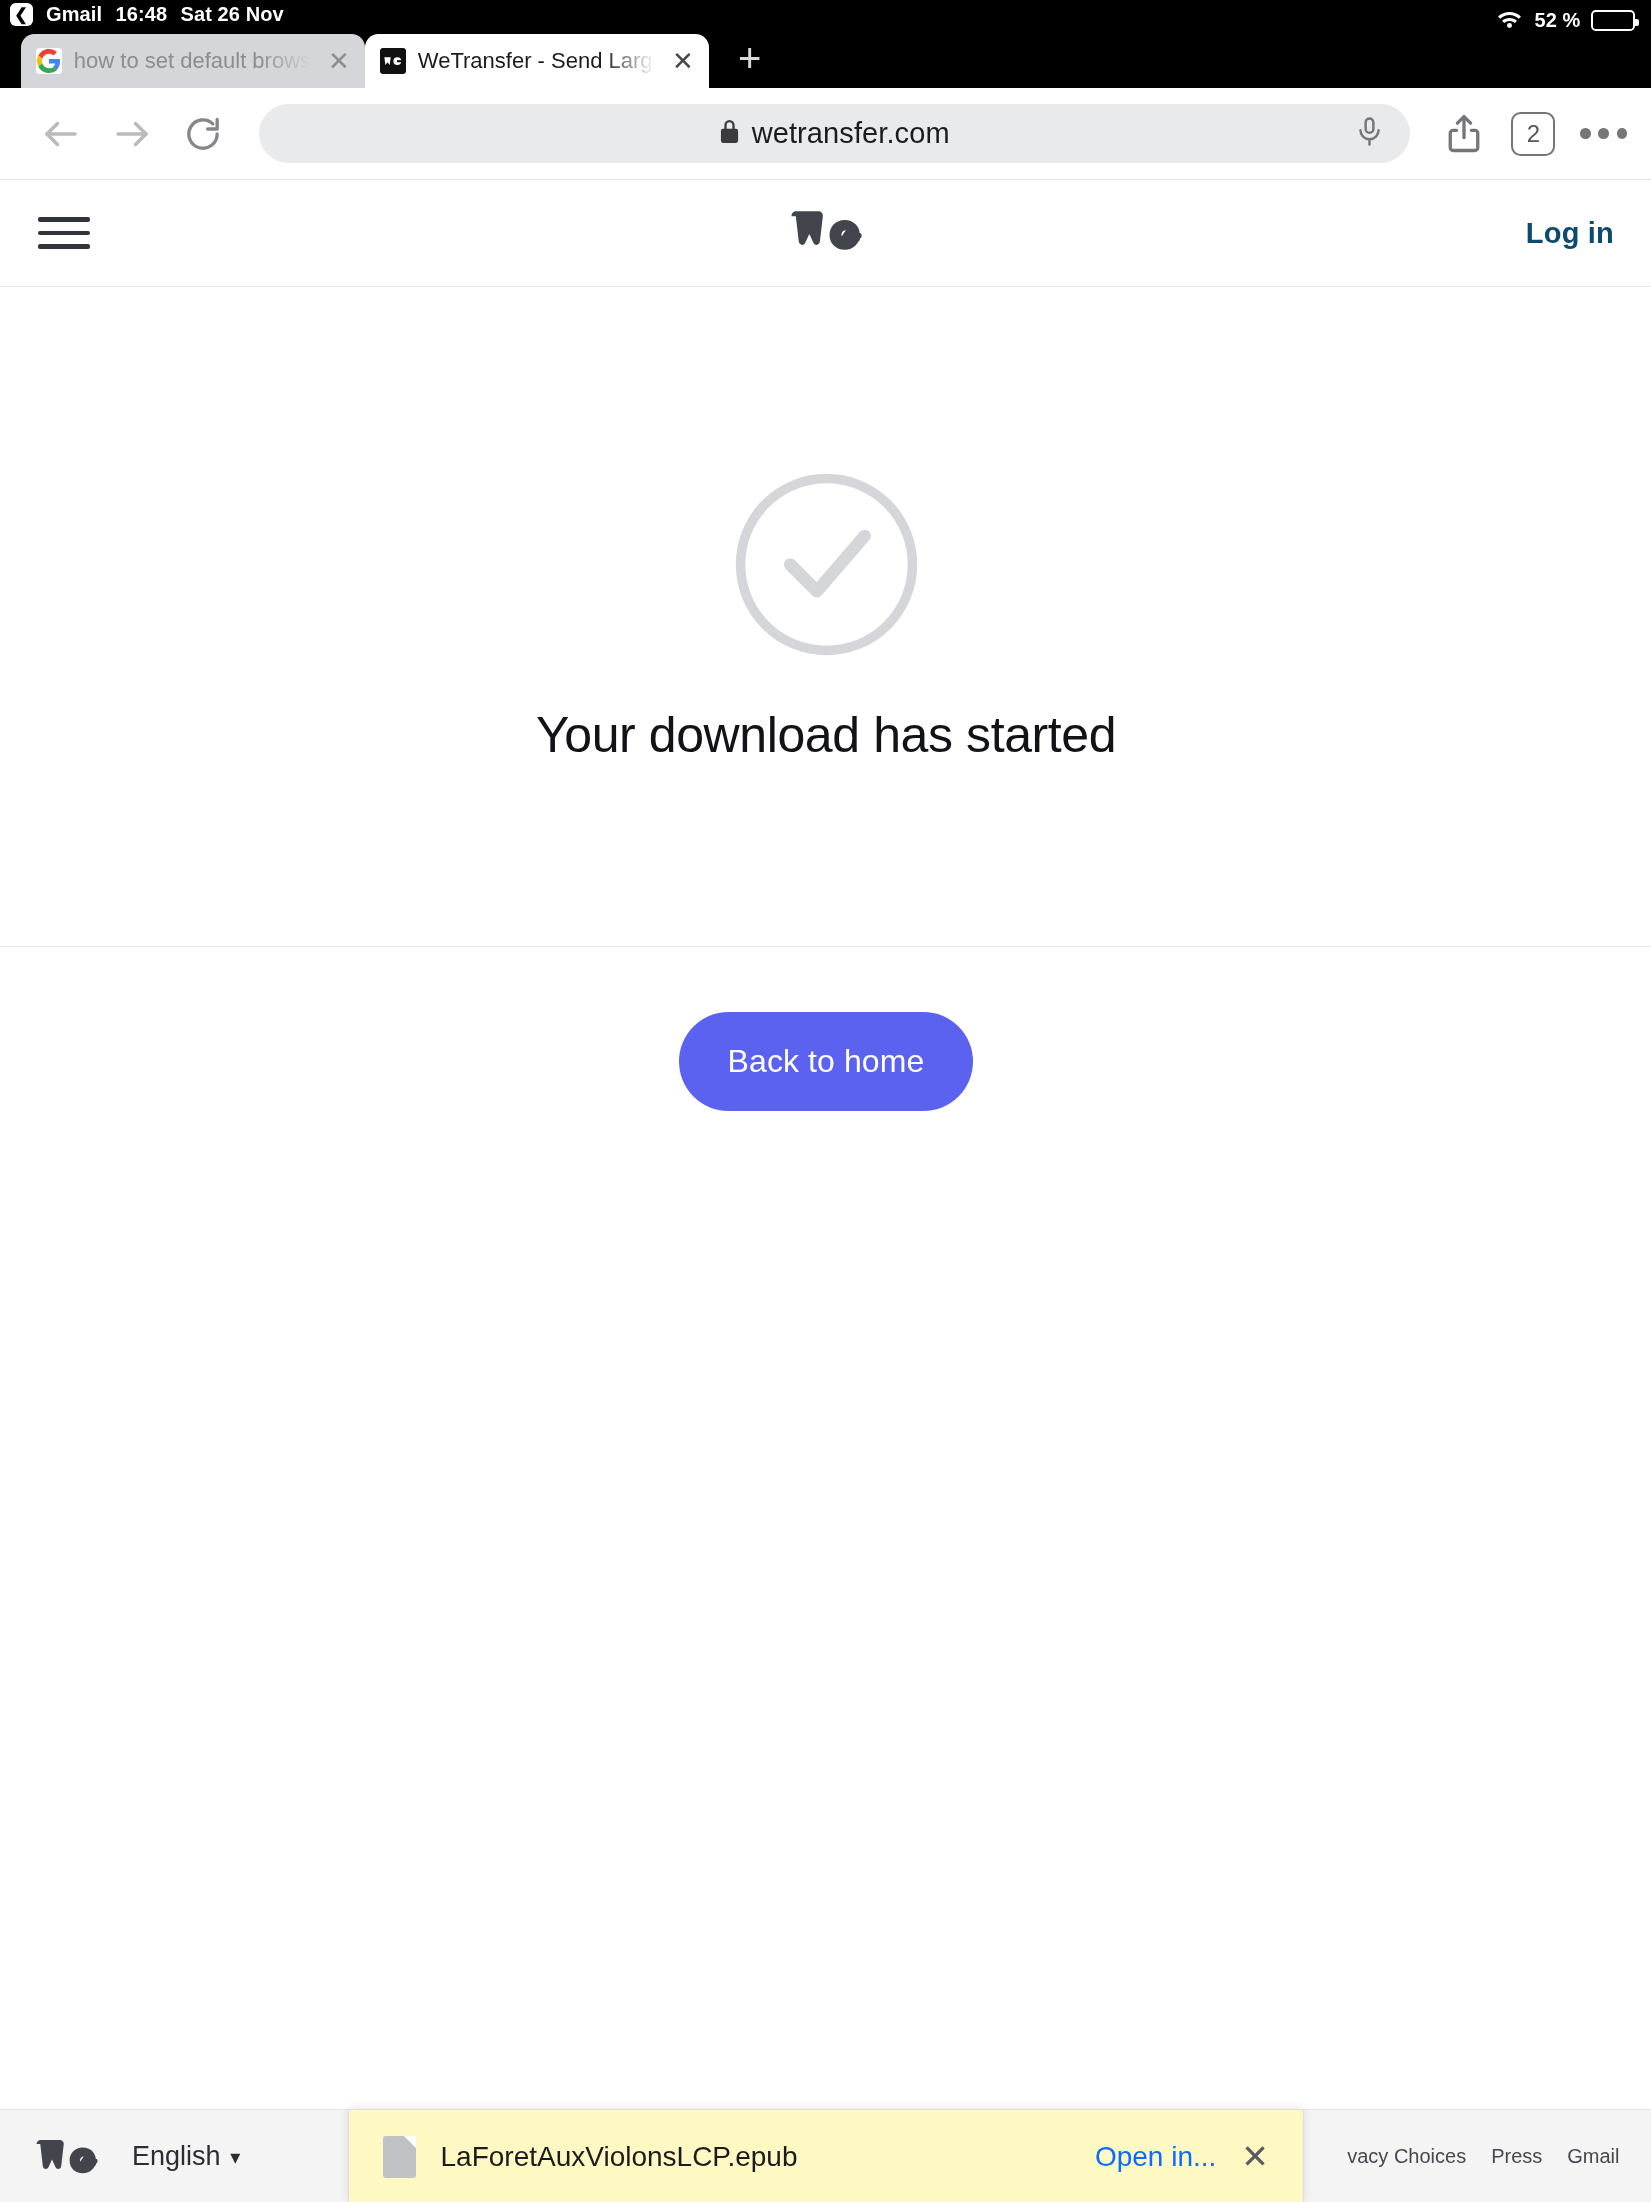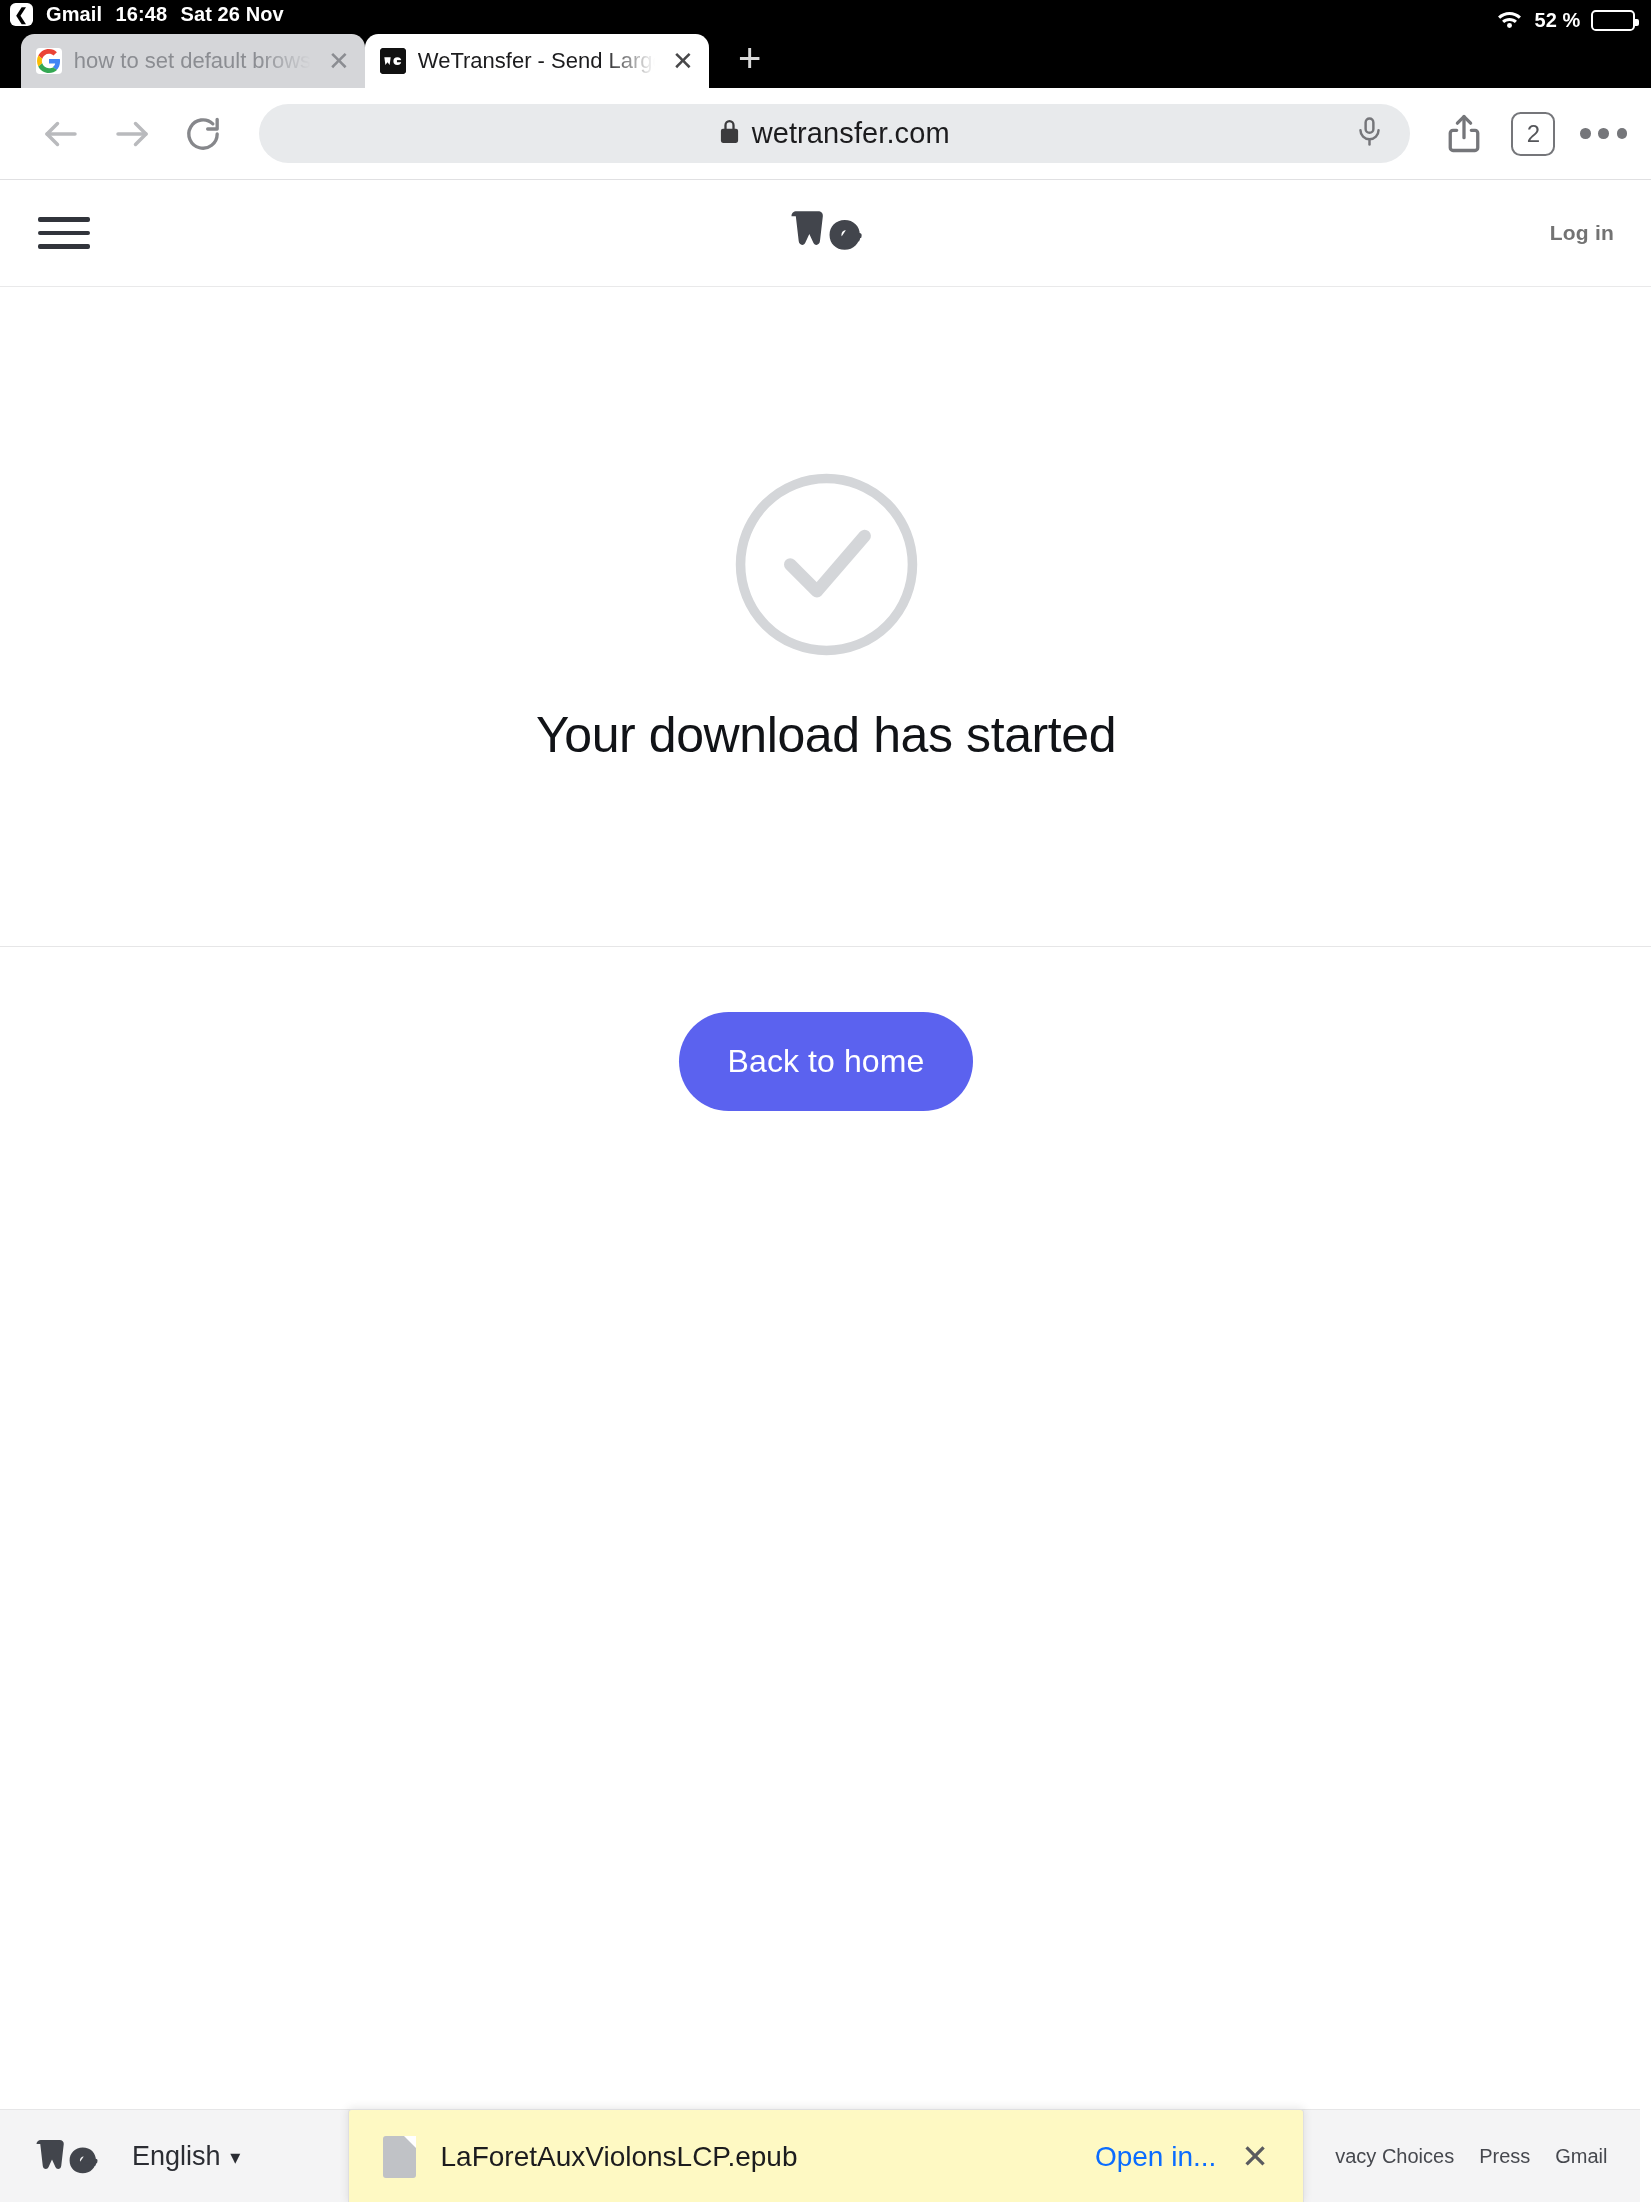--- a/index.html
+++ b/index.html
@@ -112,21 +112,21 @@
 
   .site-header{
     height:107px; background:#fff;
     display:flex; align-items:center; padding:0 38px;
     border-bottom:1px solid #e9e9ea;
   }
   .burger{ width:52px; display:flex; flex-direction:column; gap:8.6px; }
   .burger span{ display:block; height:4.8px; background:#31343b; border-radius:1.9px; }
   .hdr-logo{ position:absolute; left:50%; transform:translateX(-50%); }
   .login{
-    margin-left:auto; font-size:21px; font-weight:bold; color:#737373;
+    margin-left:auto; font-size:29px; font-weight:bold; color:#0c4a6e;
     letter-spacing:0.2px;
   }
 
   .content{ position:relative; height:660px; display:flex;
             flex-direction:column; align-items:center; justify-content:center;
             border-bottom:1px solid #e6e6e7; }
   .check-wrap{ margin-bottom:42px; }
   .headline{
     font-size:50px; font-weight:400; color:#111317; letter-spacing:-0.4px;
   }
@@ -135,21 +135,21 @@
   .btn-home{
     min-width:294px; height:99px; border-radius:50px;
     background:#5b62ef; color:#fff;
     font-size:32px; font-weight:400;
     display:flex; align-items:center; justify-content:center;
     padding:0 44px; letter-spacing:0.1px;
   }
 
   
   .site-footer{
-    position:absolute; left:0; right:12px; bottom:0;
+    position:absolute; left:0; right:0; bottom:0;
     height:94px; background:#f4f4f5;
     border-top:1px solid #e6e6e7;
     display:flex; align-items:center; padding:0 32.5px;
   }
   .foot-left{ display:flex; align-items:center; gap:32.5px; }
   .lang{ display:flex;align-items:center;gap:9.6px;
          font-size:27px;color:#2b2d33; }
   .chev{ font-size:20px; color:#2b2d33; }
   .foot-links{ margin-left:auto; display:flex; align-items:center; gap:25px;
                font-size:20px; color:#46484e; white-space:nowrap; }

